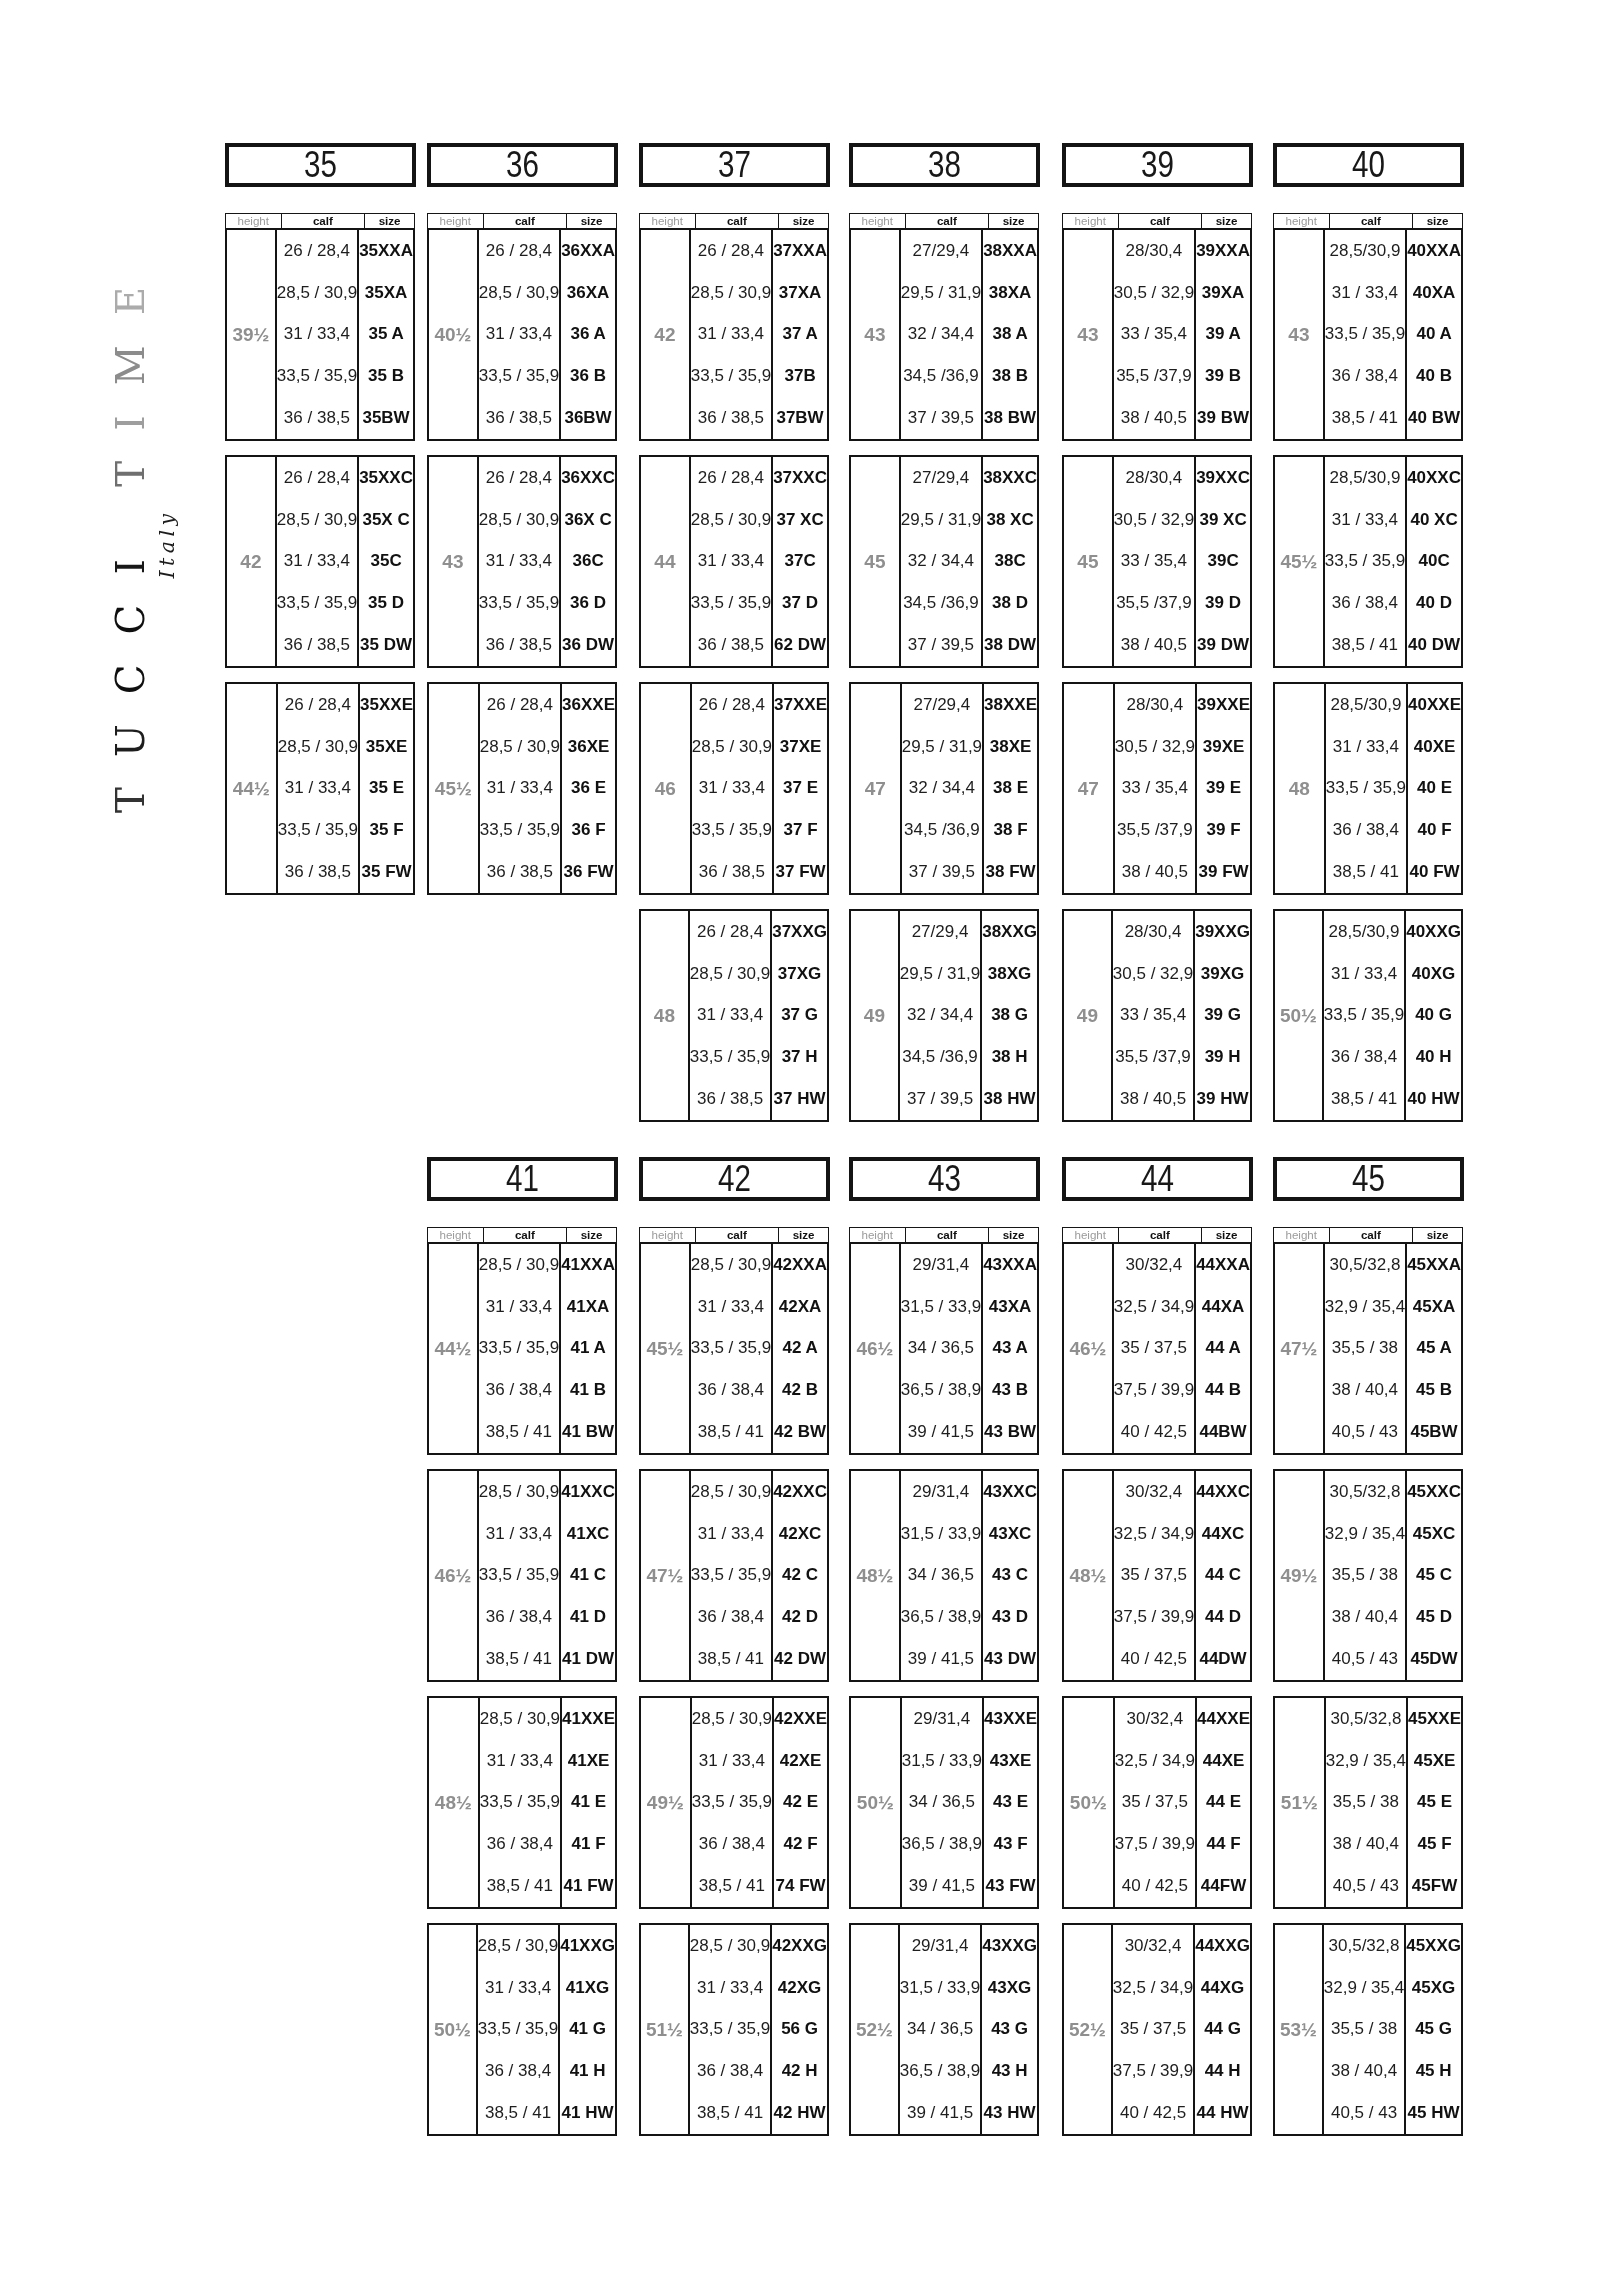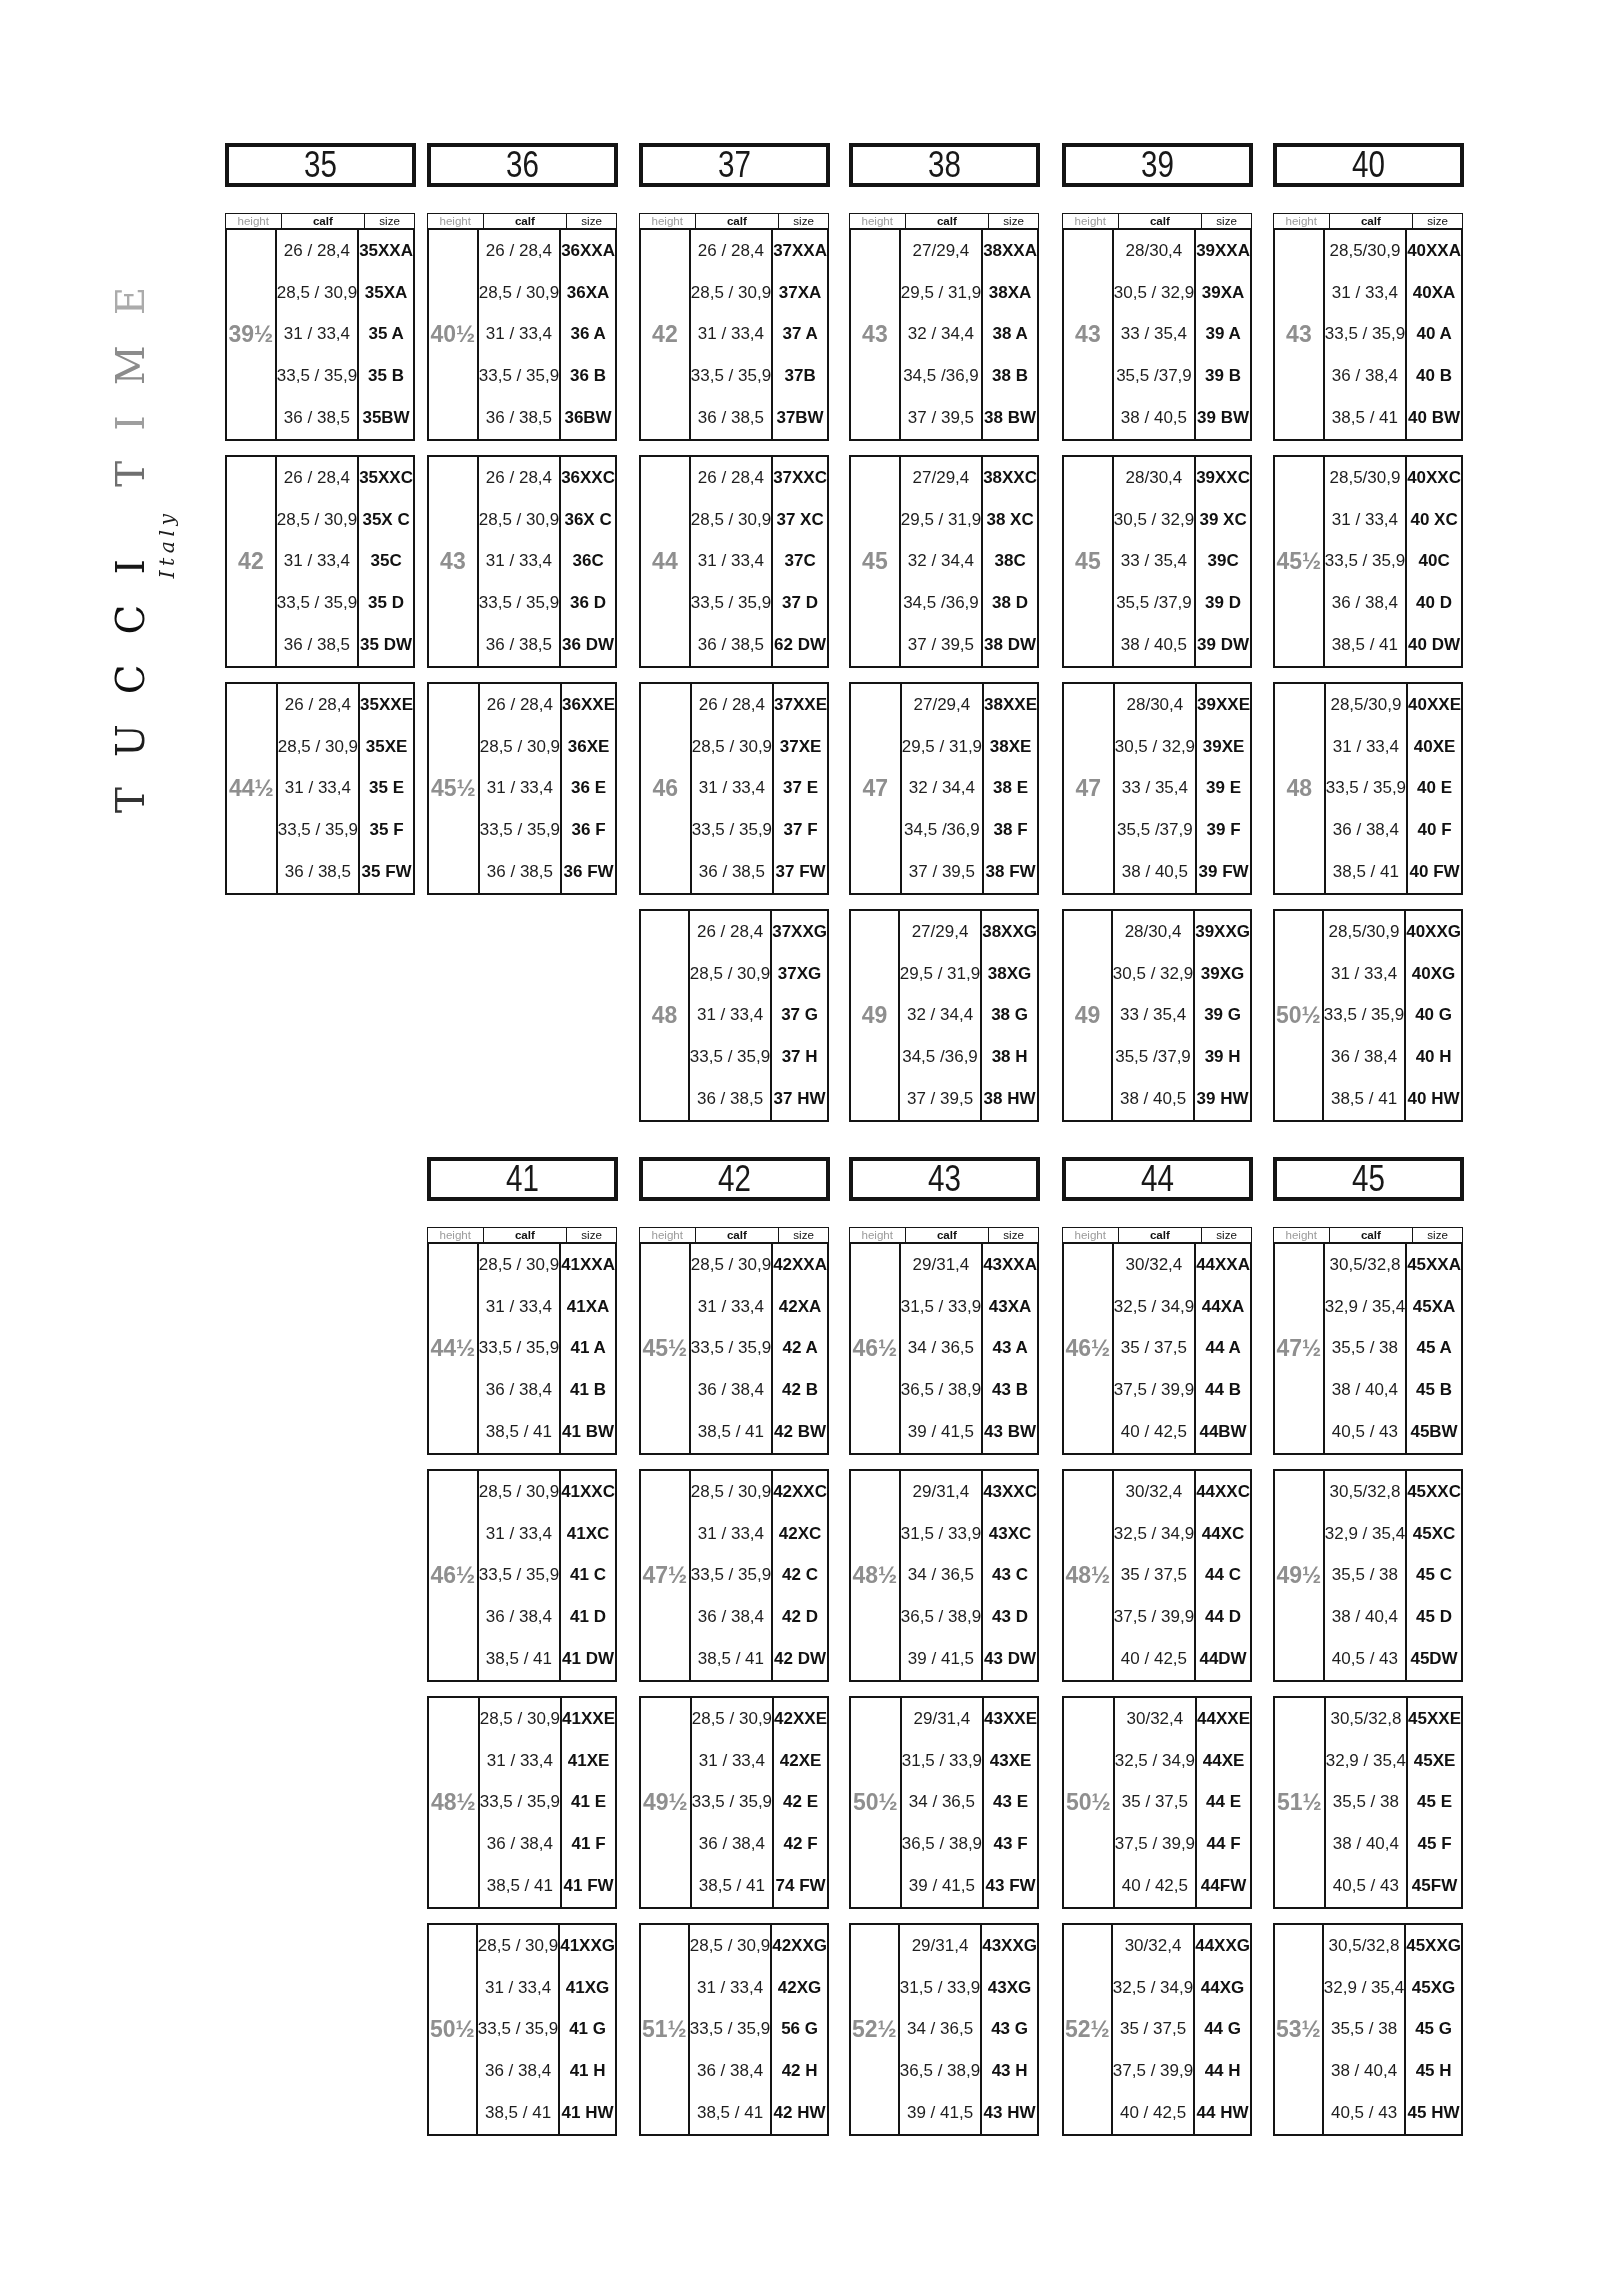--- a/index.html
+++ b/index.html
@@ -16,25 +16,25 @@
 
   .size-col{position:absolute;width:192px;}
   .size-header{position:absolute;top:0;left:0;width:183px;height:36px;border:4.5px solid #141414;
                display:flex;align-items:center;justify-content:center;}
   .size-header .shn{font-size:37px;line-height:36px;transform:scaleX(.8);color:#181818;}
 
   .label-strip{position:absolute;top:70px;left:0;width:188px;height:14.3px;border:1.8px solid #161616;display:flex;}
   .label-strip .cell{display:flex;align-items:center;justify-content:center;font-size:11.6px;line-height:14.3px;}
   .label-strip .cell.h{width:29%;border-right:1.8px solid #161616;color:#9b9b9b;}
   .label-strip .cell.c{width:44%;border-right:1.8px solid #161616;font-weight:bold;color:#111;}
-  .label-strip .cell.s{flex:1;font-weight:normal;color:#111;}
+  .label-strip .cell.s{flex:1;font-weight:bold;color:#111;}
 
   .block{position:absolute;left:0;width:186px;height:209px;border:2.7px solid #141414;display:flex;}
   .block .bh{width:29%;border-right:2.7px solid #141414;display:flex;align-items:center;justify-content:center;}
-  .block .bh .hv{font-size:23px;font-weight:bold;color:#8f8f8f;}
+  .block .bh .hv{font-size:19px;font-weight:bold;color:#8f8f8f;}
   .block .bc{width:44%;border-right:2.7px solid #141414;display:flex;flex-direction:column;}
   .block .bs{flex:1;display:flex;flex-direction:column;}
   .block .r{flex:1;display:flex;align-items:center;justify-content:center;white-space:nowrap;}
   .block .bc .r{font-size:17px;color:#1e1e1e;}
   .block .bs .r{font-size:17px;font-weight:bold;color:#111;}
 </style>
 </head>
 <body>
 
 <div class="page">

